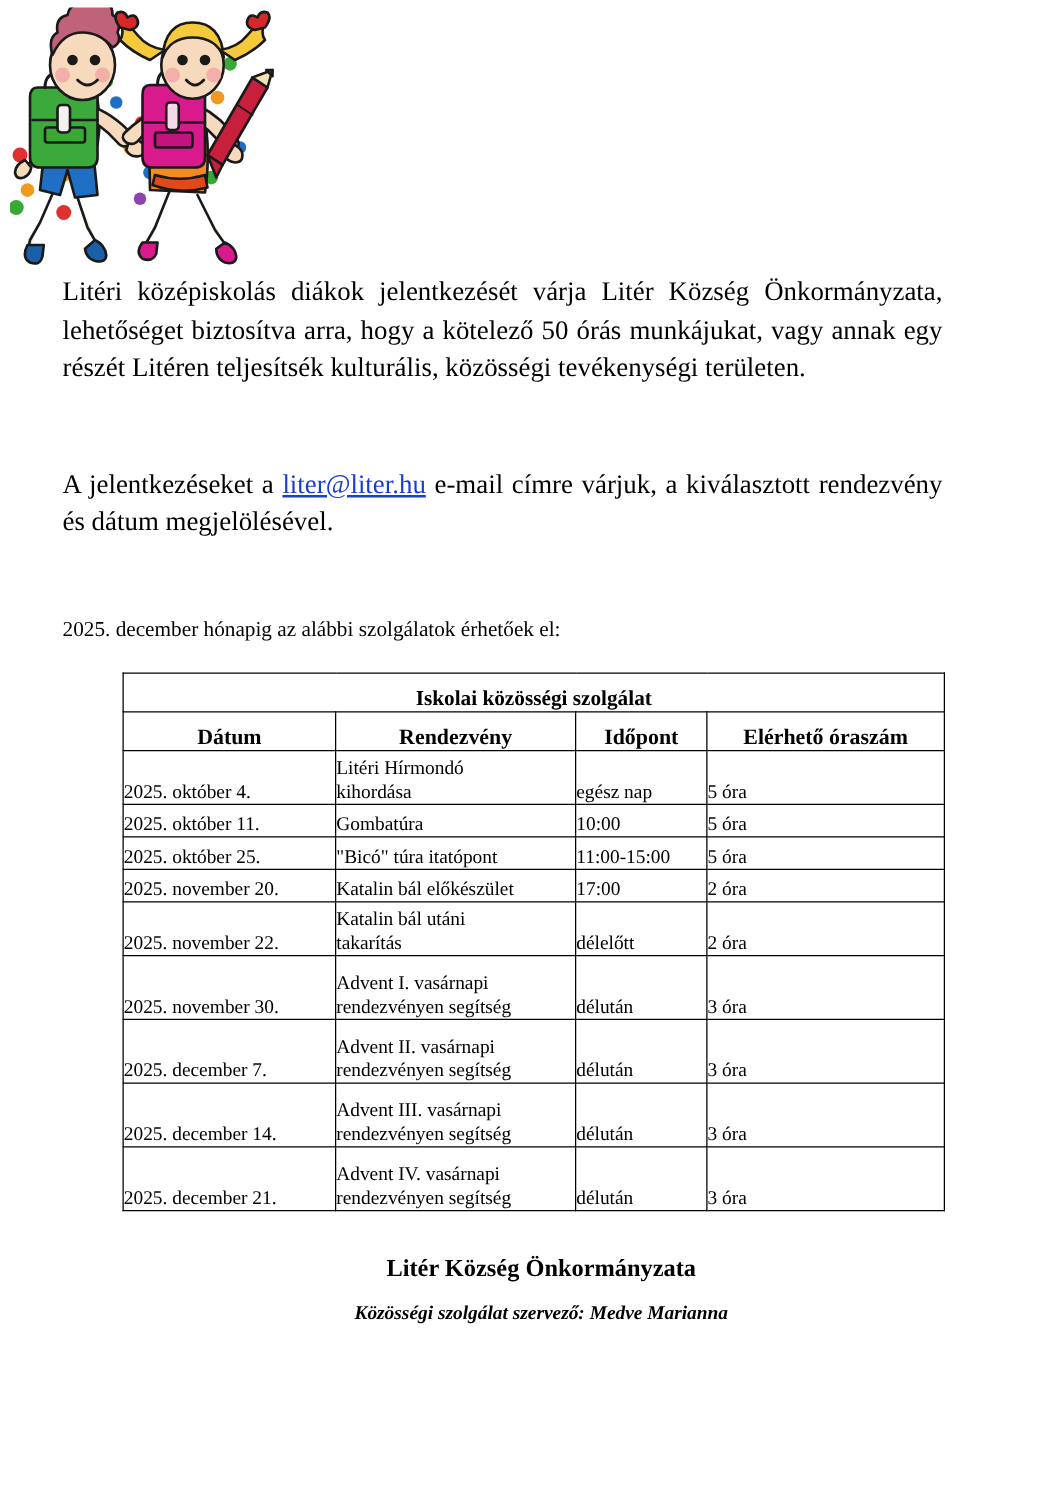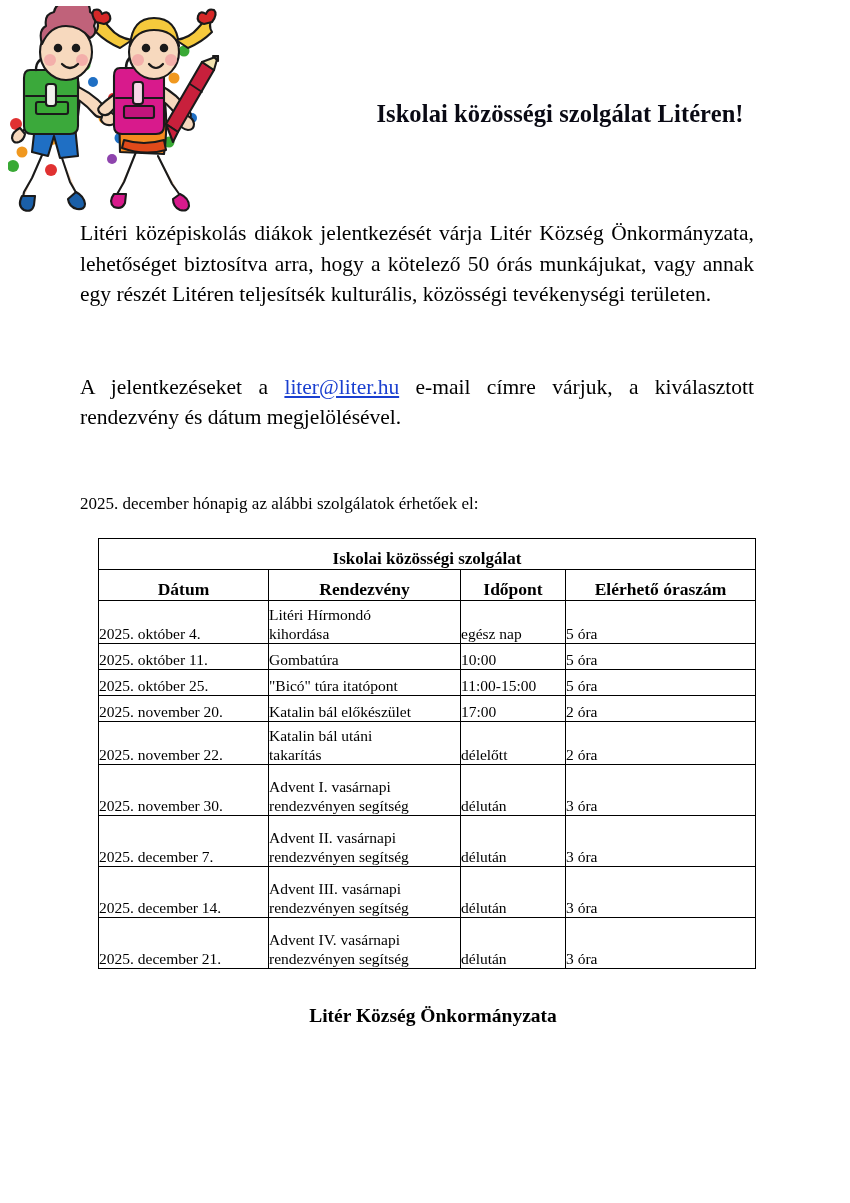--- a/index.html
+++ b/index.html
@@ -36,22 +36,21 @@
     width: 520px;
     text-align: center;
     font-size: 24.5px;
     font-weight: bold;
     letter-spacing: 0.1px;
     color: #0a0a14;
   }
 
   
   .content {
-    padding: 0 96px 0 69px;
-    margin-left: 11px;
+    padding: 0 96px 0 50px;
   }
   p.para {
     margin: 0;
     font-size: 21.5px;
     line-height: 30.5px;
     text-align: justify;
     text-justify: inter-word;
   }
   .gap-1 { height: 62px; }
   .gap-2 { height: 56px; }
@@ -256,21 +255,20 @@
 
         <circle cx="138" cy="42" r="3.2" fill="#1a1a1a"></circle>
         <circle cx="156" cy="42" r="3.2" fill="#1a1a1a"></circle>
         <circle cx="130" cy="54" r="6" fill="#f2a7a7" stroke="none" opacity="0.85"></circle>
         <circle cx="163" cy="54" r="6" fill="#f2a7a7" stroke="none" opacity="0.85"></circle>
         <path d="M141 58 q7 8 14 0" fill="none" stroke-width="2.2"></path>
       </g>
     </svg>
   </div>
 
-  <div class="doc-title">Iskolai közösségi szolgálat Litéren!</div>
 </div>
 
 <div class="content">
 
   <p class="para">Litéri középiskolás diákok jelentkezését várja Litér Község Önkormányzata, lehetőséget biztosítva arra, hogy a kötelező 50 órás munkájukat, vagy annak egy részét Litéren teljesítsék kulturális, közösségi tevékenységi területen.</p>
 
   <div class="gap-1"></div>
 
   <p class="para"><span>A jelentkezéseket a </span><a class="email-link" href="#">liter@liter.hu</a><span> e-mail címre várjuk, a kiválasztott rendezvény és dátum megjelölésével.</span></p>
 
@@ -377,13 +375,14 @@
           </td>
           <td class="cell-time">délután</td>
           <td class="cell-hours">3 óra</td>
         </tr>
       </tbody>
   </table>
 </div>
 
 <div class="footer">
   <div class="footer-org">Litér Község Önkormányzata</div>
+  <div class="footer-organizer">Közösségi szolgálat szervező: Medve Marianna</div>
 </div>
 
 </body></html>

